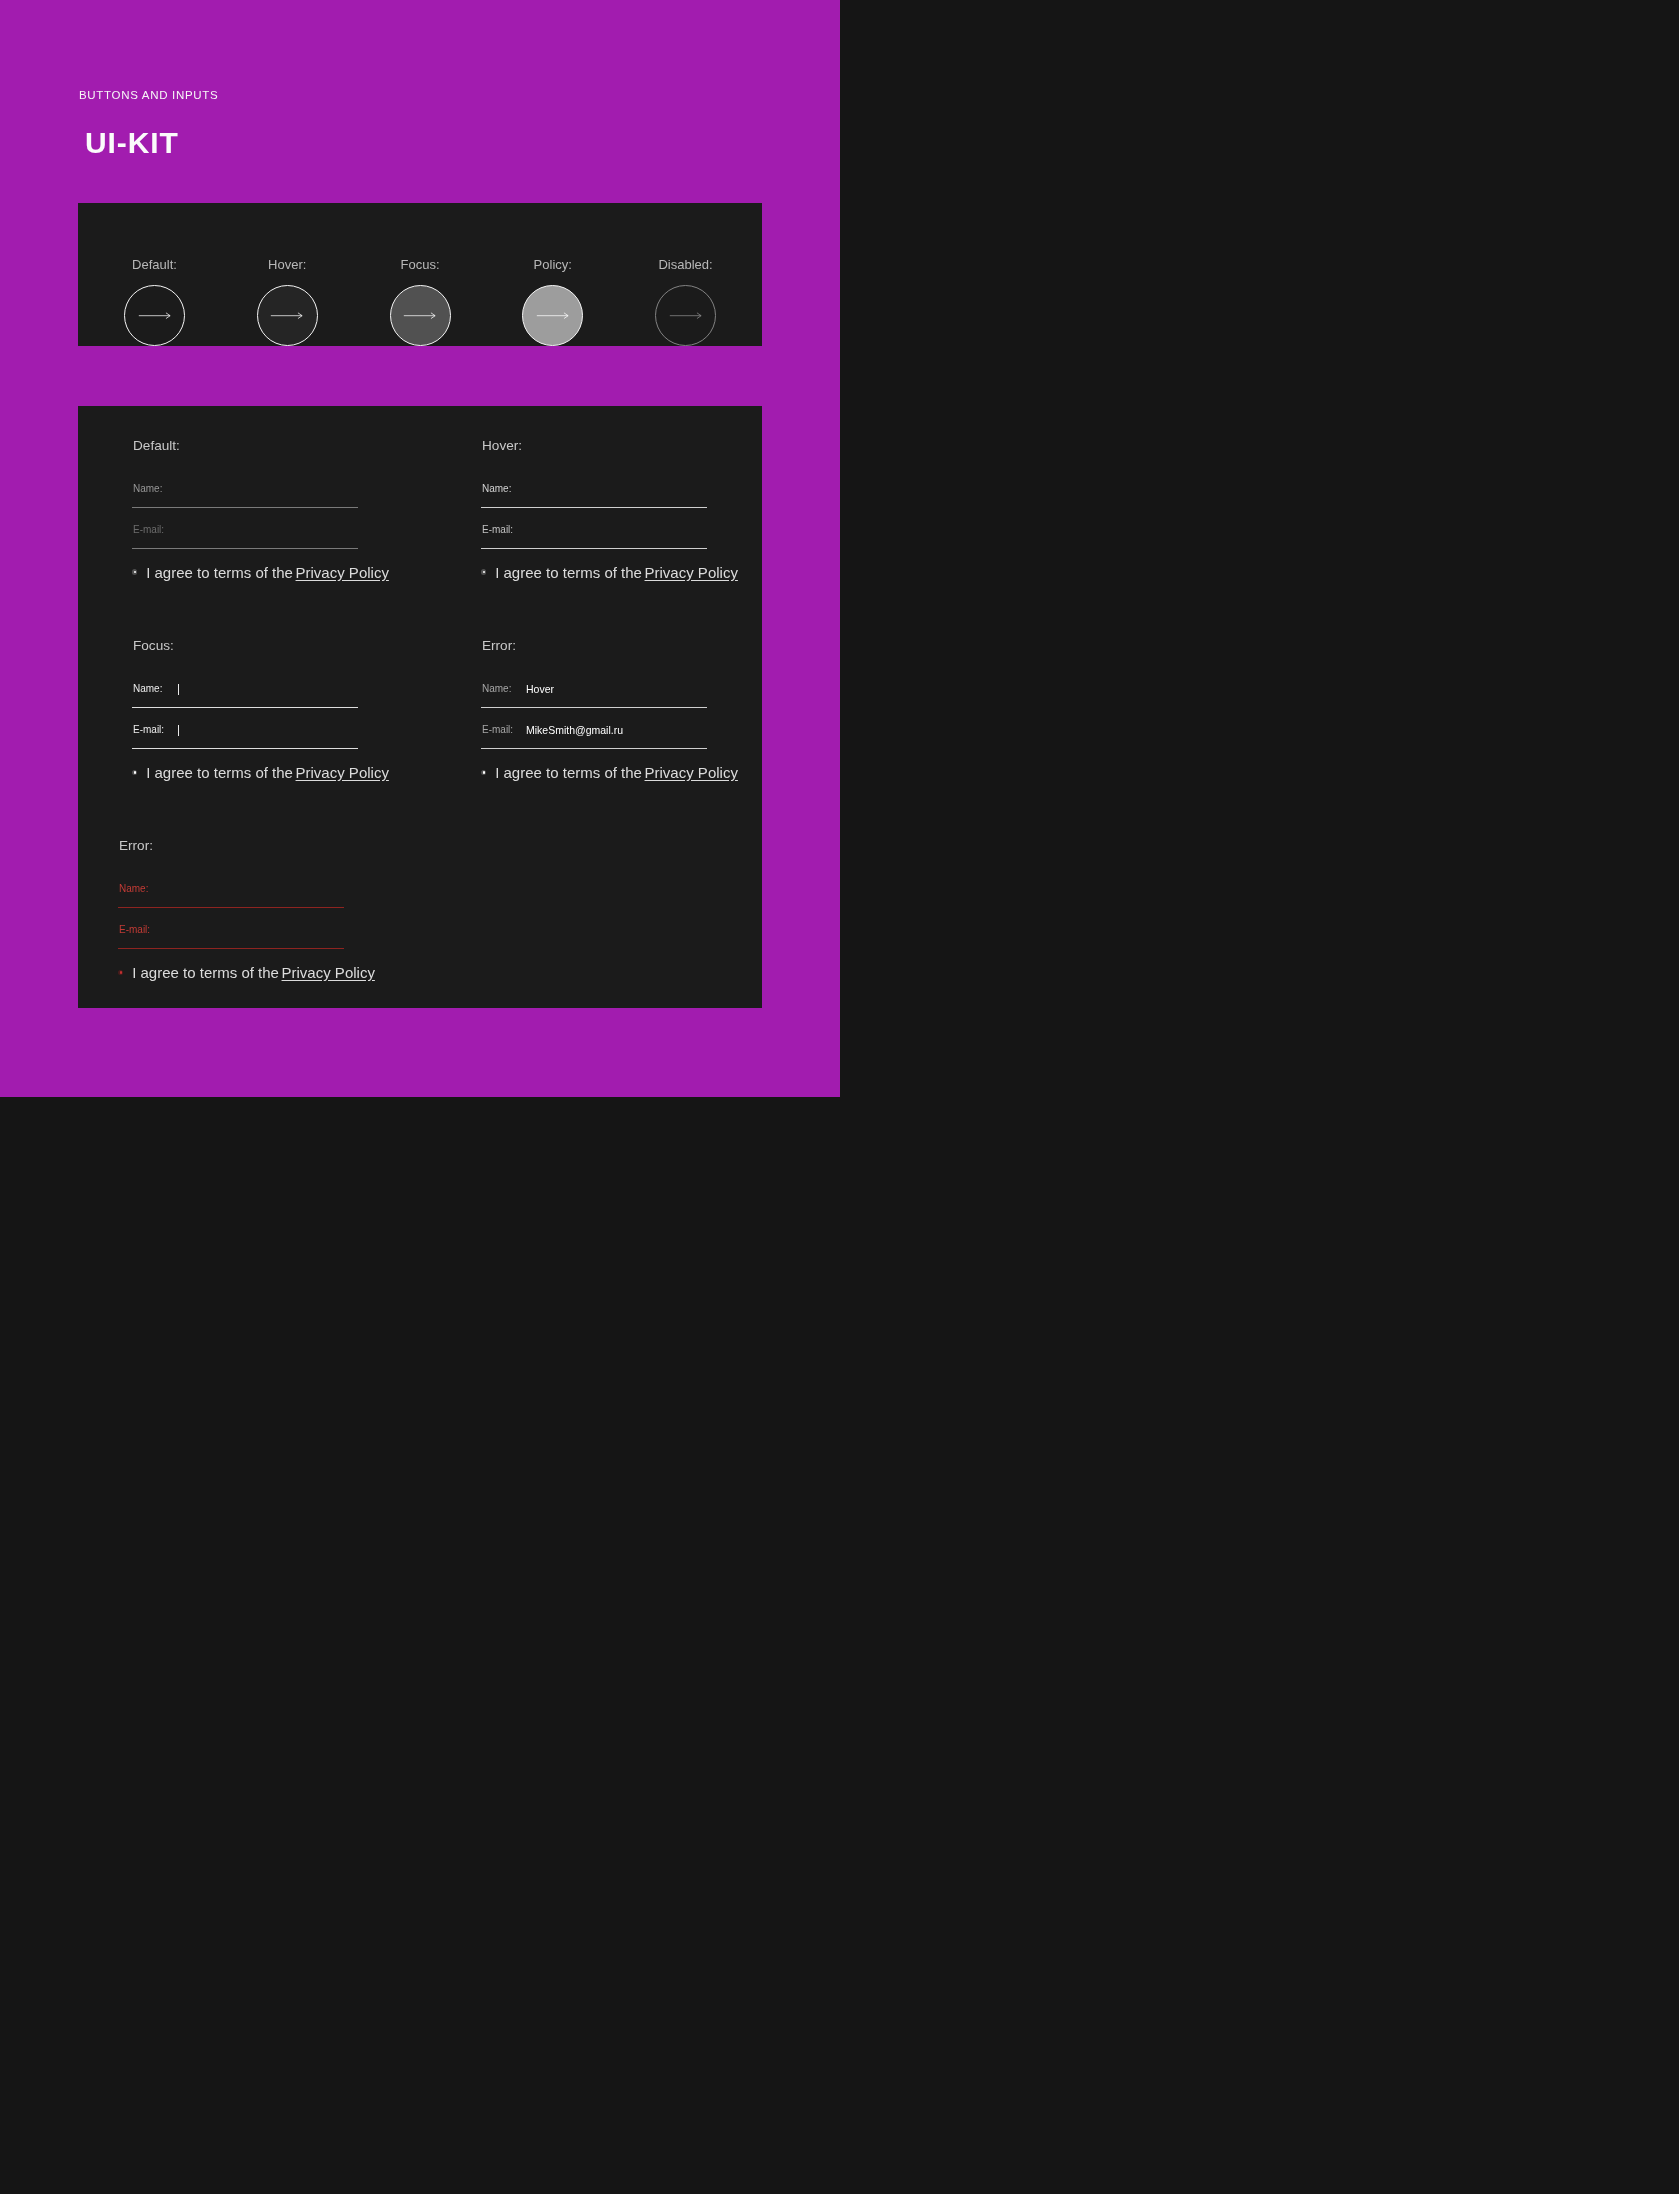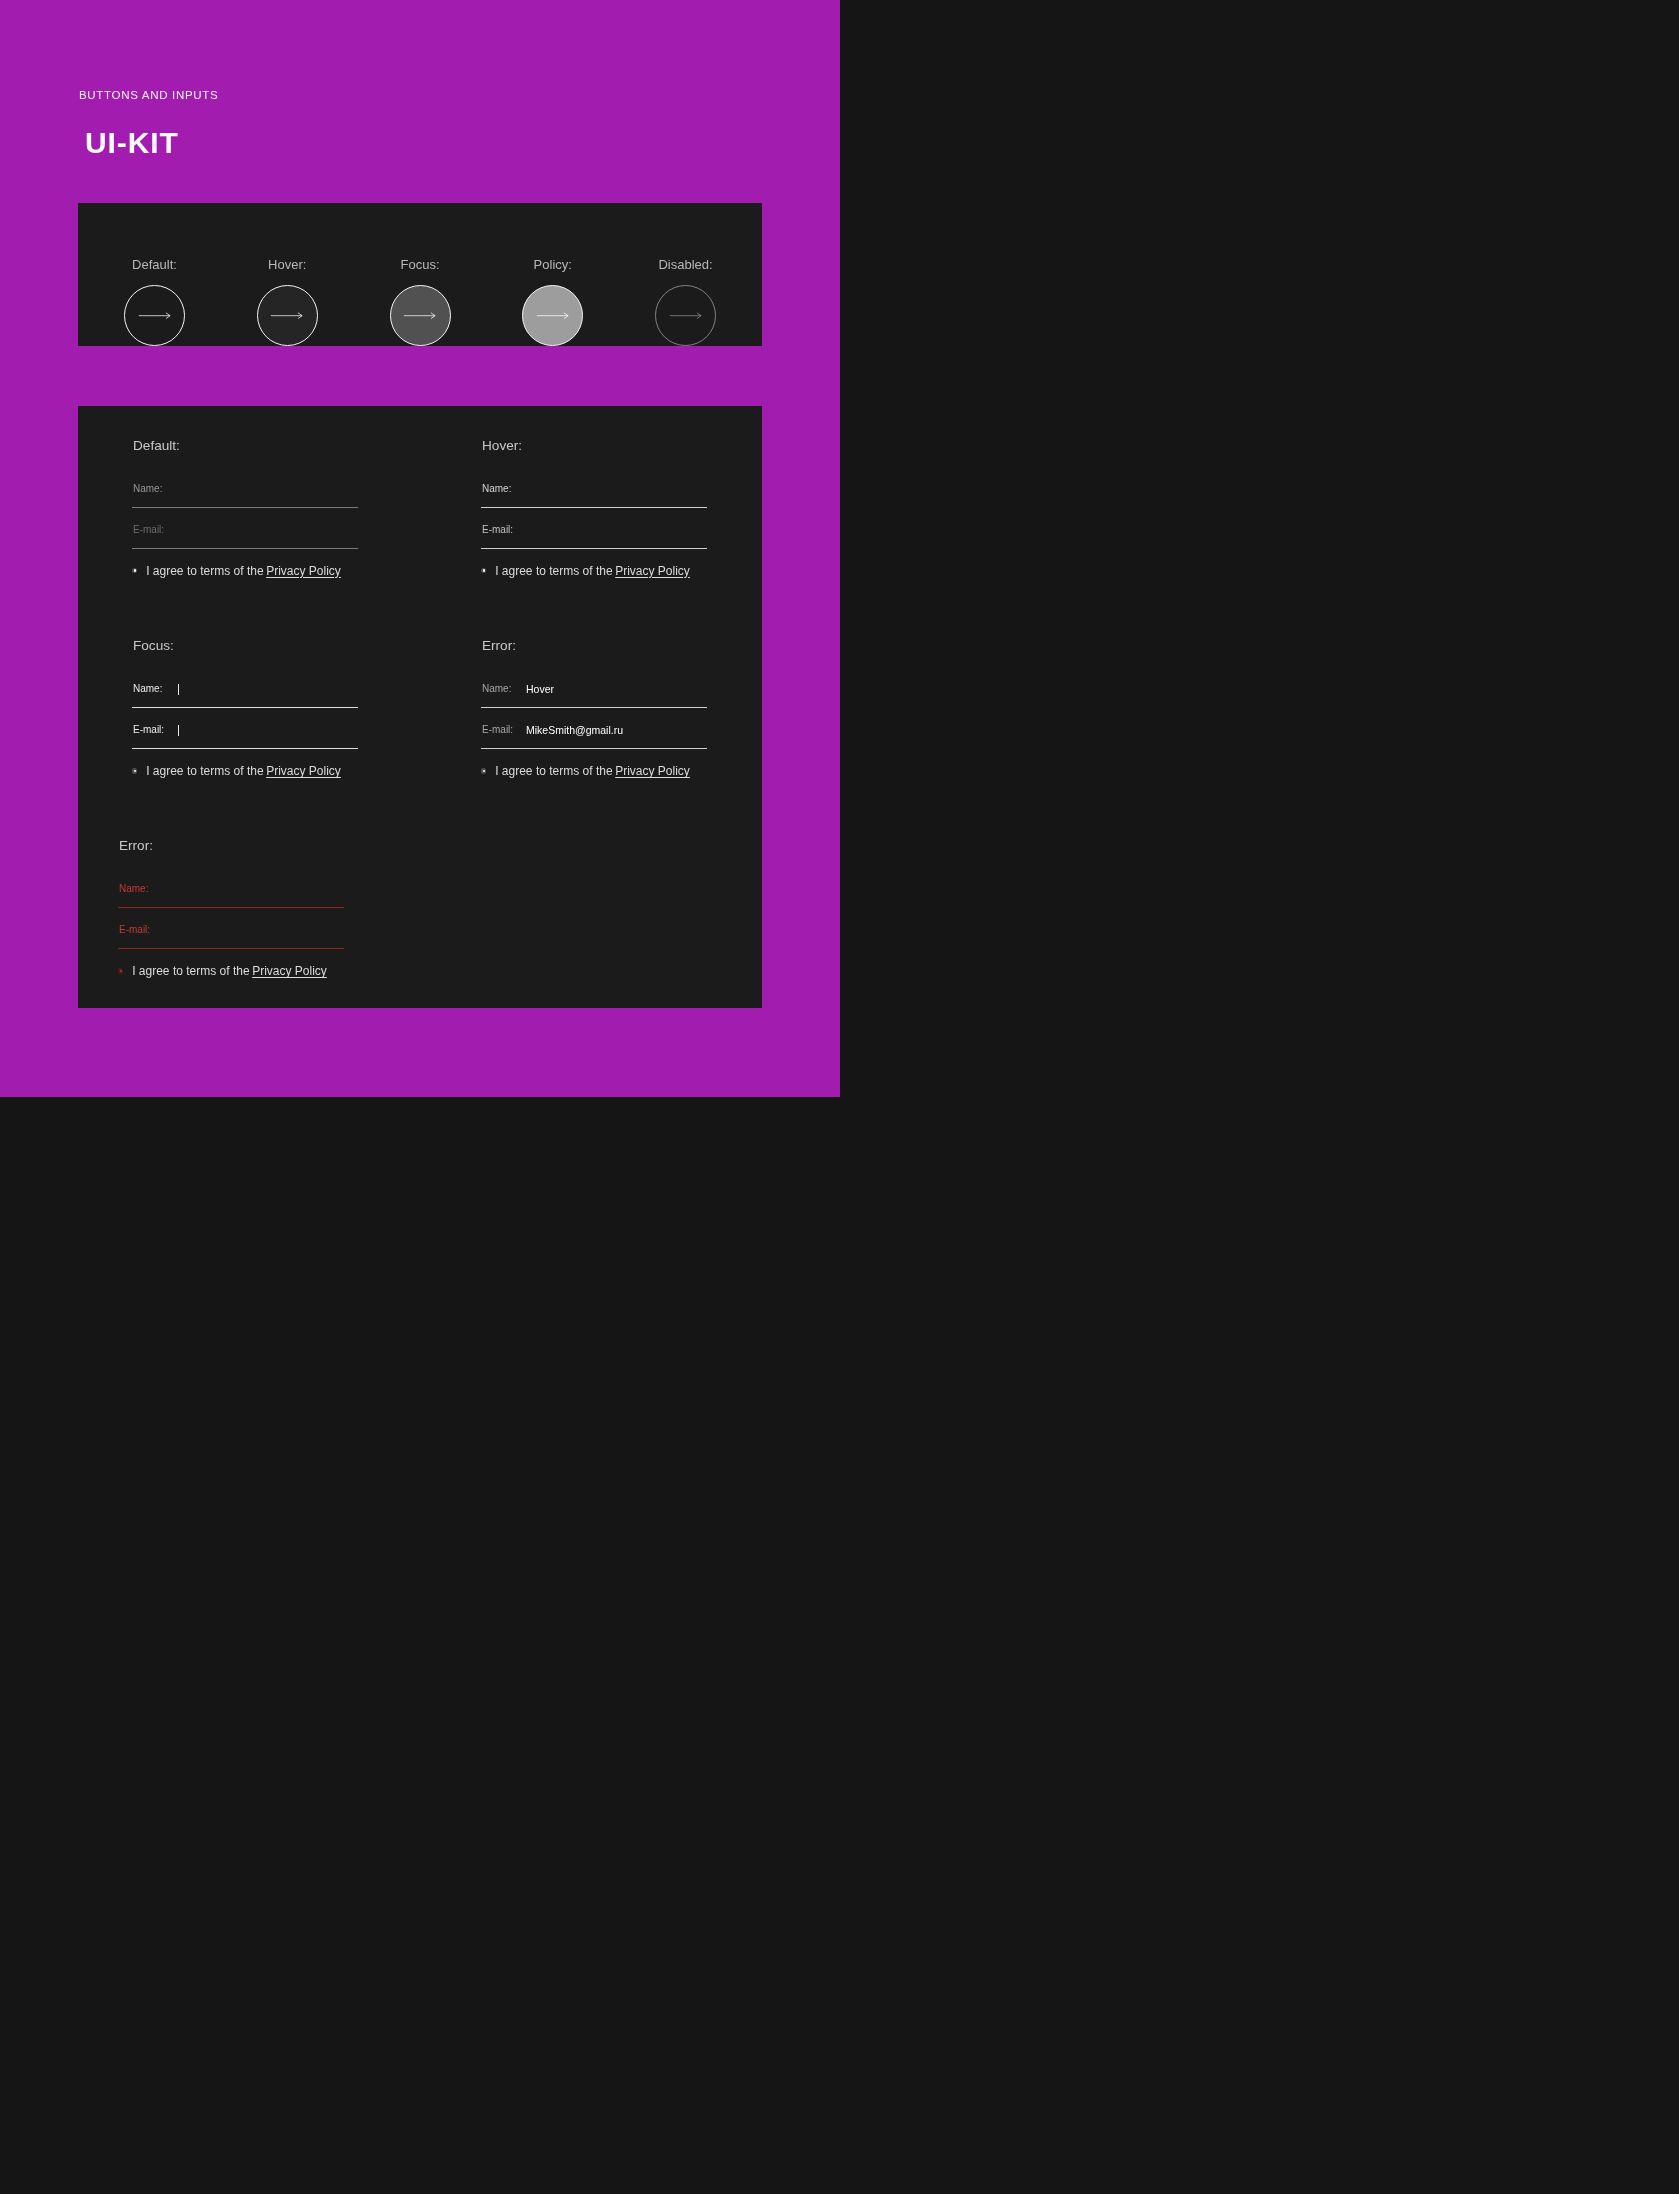--- a/index.html
+++ b/index.html
@@ -39,21 +39,21 @@
   .field .label{position:absolute;left:1px;top:0;font-size:10px;font-weight:300;white-space:nowrap;}
   .field .value{position:absolute;left:45px;top:0;font-size:10.5px;font-weight:400;color:#ffffff;white-space:nowrap;}
   .field .cursor{position:absolute;left:46px;top:0.5px;width:0.8px;height:11px;background:#eaeaea;}
   .line{position:absolute;left:0;width:226px;height:0.8px;}
   .l-name{top:69px;}
   .l-email{top:110px;}
   .agree{position:absolute;left:0;top:126px;display:flex;align-items:center;}
   .radio{width:5.2px;height:5.2px;border-radius:50%;background:#4f4f4f;flex:0 0 auto;
          display:flex;align-items:center;justify-content:center;cursor:pointer;}
   .radio .dot{width:2.1px;height:2.1px;border-radius:50%;background:#ffffff;}
-  .agree-text{margin-left:9px;font-size:12px;font-weight:300;color:#dcdcdc;white-space:nowrap;}
+  .agree-text{margin-left:9px;font-size:15px;font-weight:300;color:#dcdcdc;white-space:nowrap;}
   .privacy{margin-left:2.6px;color:#dcdcdc;text-decoration:underline;text-underline-offset:1.6px;cursor:pointer;}
 
   
   .state-default .label-name{color:#979797;} .state-default .label-email{color:#6c6c6c;}
   .state-default .line{background:#7a7a7a;}
   .state-hover .label-name{color:#d2d2d2;}  .state-hover .label-email{color:#c2c2c2;}
   .state-hover .line{background:#cfcfcf;}
   .state-focus .label-name,.state-focus .label-email{color:#ececec;}
   .state-focus .line{background:#dedede;}
   .state-valid .label-name,.state-valid .label-email{color:#a6a6a6;}

